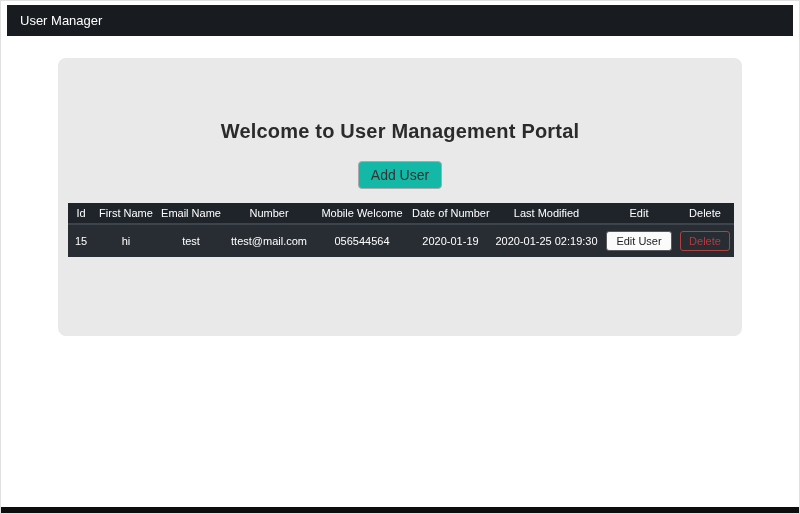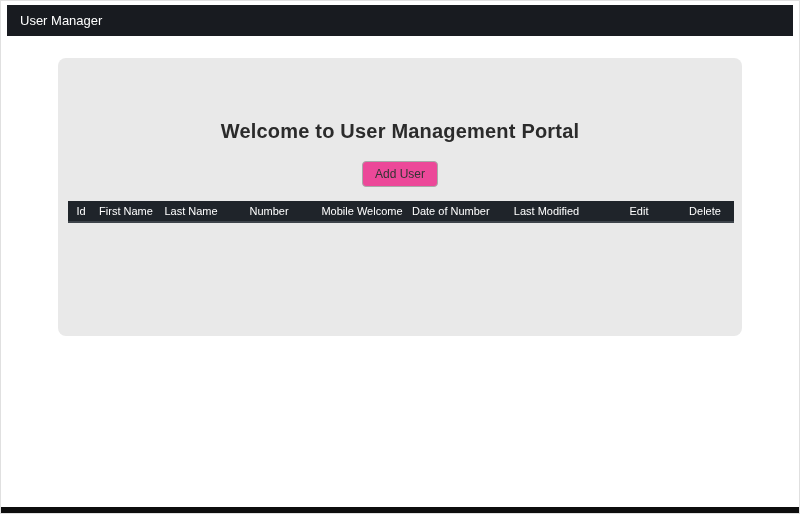--- a/index.html
+++ b/index.html
@@ -37,23 +37,23 @@
     font-weight: 700;
     color: #2b2b2b;
     letter-spacing: 0.2px;
   }
   .add-row {
     text-align: center;
     margin-top: 18px;
   }
   .btn-add {
     font-family: "Liberation Sans", sans-serif;
-    font-size: 12px;
+    font-size: 14px;
     padding: 5px 12px;
-    background: #ec4899;
+    background: #14b8a6;
     color: #333333;
     border: 1px solid #a9a9a9;
     border-radius: 4px;
     cursor: pointer;
   }
   table.users {
     width: 666px;
     margin: 14px auto 0 auto;
     border-collapse: collapse;
     table-layout: fixed;
@@ -132,28 +132,39 @@
           <col style="width:96px">
           <col style="width:81px">
         <col style="width:111px">
           <col style="width:74px">
           <col style="width:58px">
       </colgroup>
       <thead>
         <tr>
           <th>Id</th>
           <th>First Name</th>
-          <th>Last Name</th>
+          <th>Email Name</th>
           <th>Number</th>
           <th>Mobile Welcome</th>
           <th>Date of Number</th>
           <th>Last Modified</th>
           <th>Edit</th>
           <th>Delete</th>
         </tr>
       </thead>
       <tbody id="user-rows">
+          <tr>
+            <td>15</td>
+            <td>hi</td>
+            <td>test</td>
+            <td>ttest@mail.com</td>
+            <td>056544564</td>
+            <td>2020-01-19</td>
+            <td>2020-01-25 02:19:30</td>
+            <td><button class="btn-edit">Edit User</button></td>
+            <td><button class="btn-delete">Delete</button></td>
+          </tr>
         </tbody>
     </table>
   </div>
 </div>
 
 <div class="bottom-bar"></div>
 
 </body></html>

